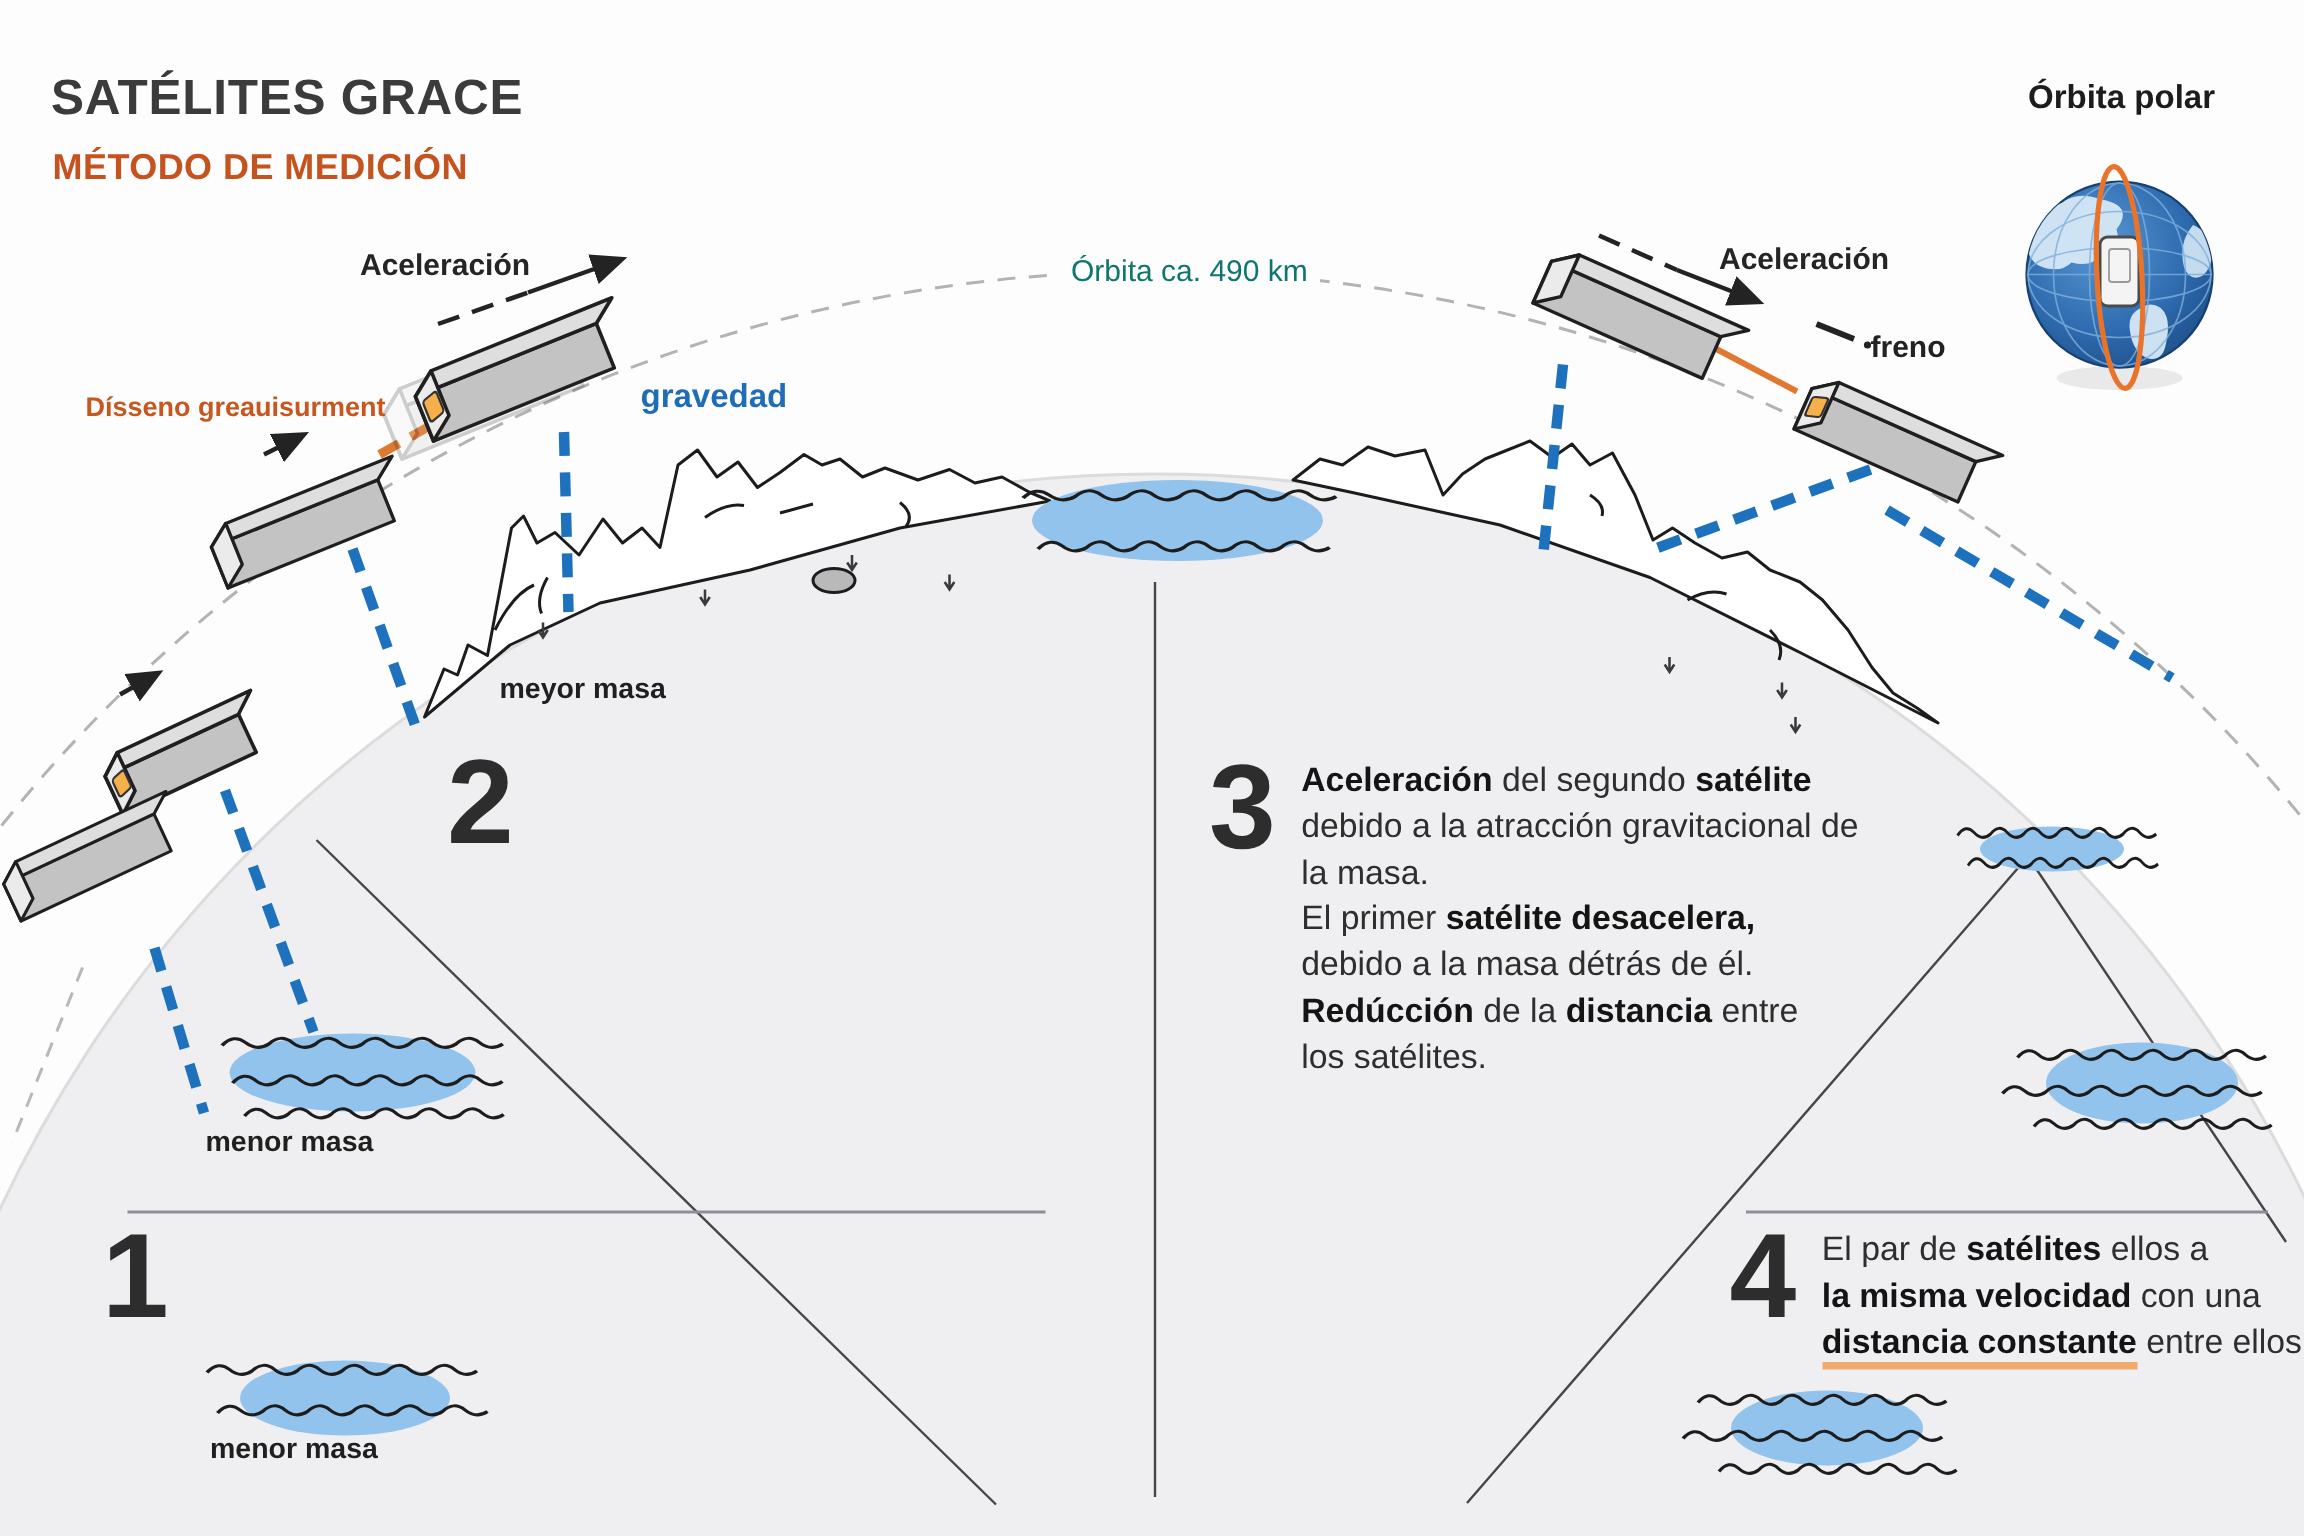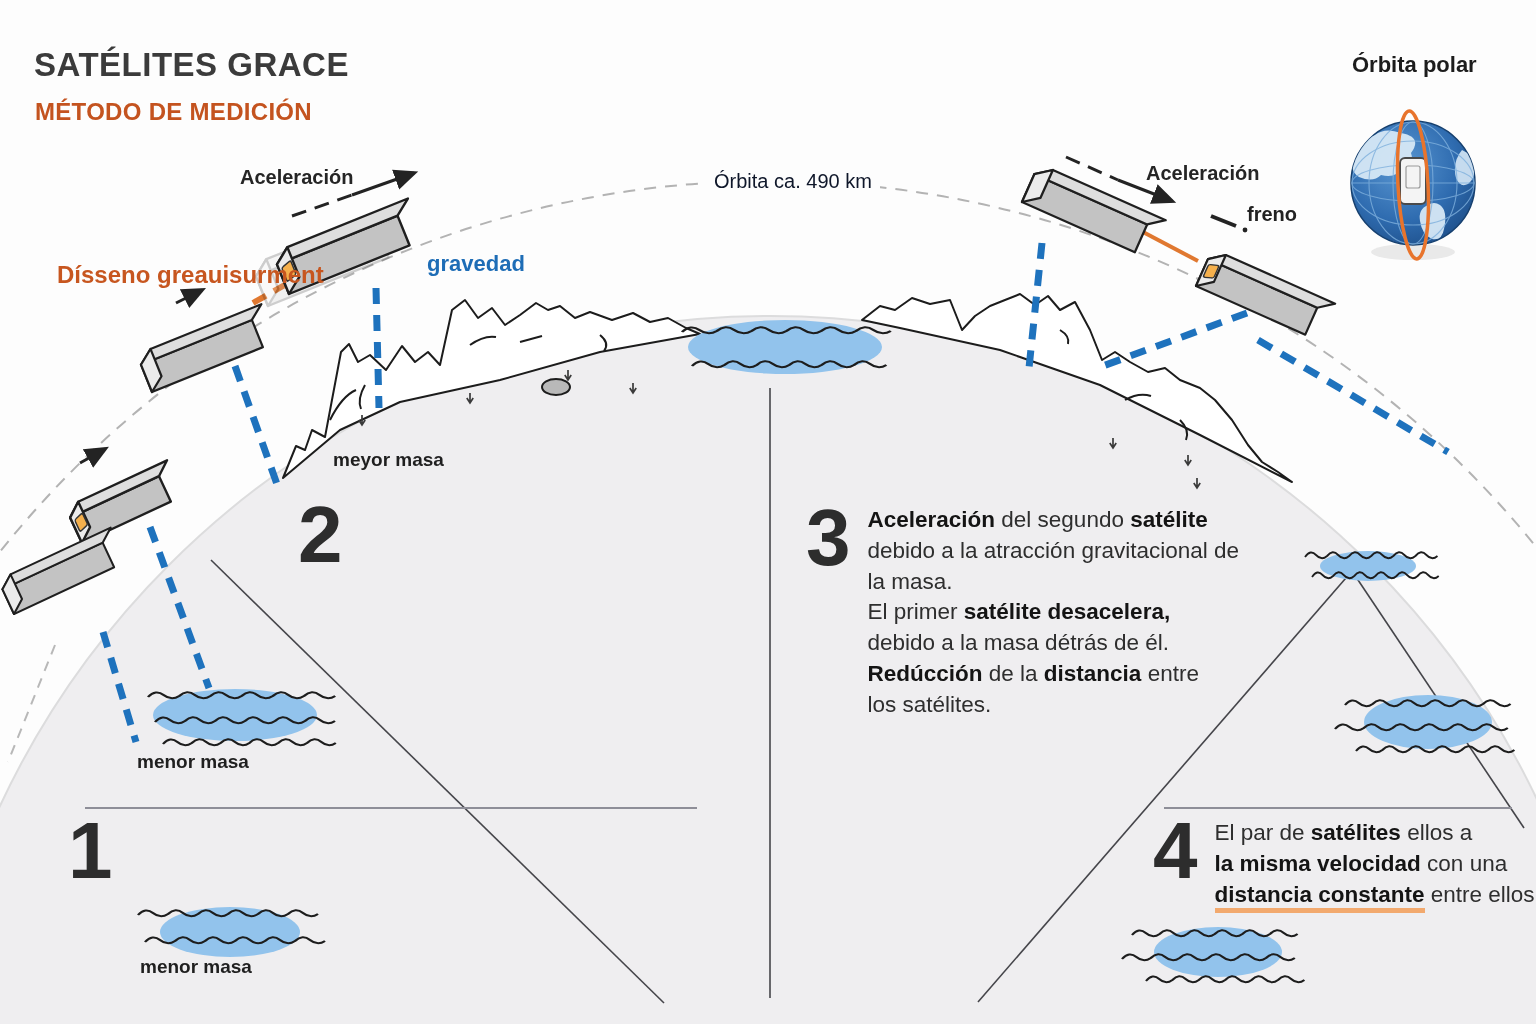--- a/index.html
+++ b/index.html
@@ -2,25 +2,25 @@
 <html><head>
 <meta charset="utf-8">
 <style>
   html,body{margin:0;padding:0;background:#fff;font-family:"Liberation Sans",sans-serif;}
   #stage{position:relative;width:1536px;height:1024px;background:#fdfdfd;overflow:hidden;}
   svg.scene{position:absolute;left:0;top:0;}
   .lbl{position:absolute;white-space:nowrap;}
   .title-main{left:34px;top:46px;font-size:33px;font-weight:800;color:#3b3b3b;letter-spacing:.5px;}
   .title-sub{left:35px;top:98px;font-size:24px;font-weight:800;color:#c4531f;letter-spacing:.3px;}
   .accel-left{left:240px;top:166px;font-size:20px;font-weight:600;color:#252525;}
-  .dist-meas{left:57px;top:261px;font-size:24px;font-weight:700;color:#c7561f;}
+  .dist-meas{left:57px;top:261px;font-size:18px;font-weight:700;color:#c7561f;}
   .gravity{left:389px;top:251px;font-size:22px;font-weight:700;color:#1e6db6;margin-left:38px;}
-  .orbit-alt{left:706px;top:170px;font-size:20px;font-weight:400;color:#0f172a;background:#fdfdfd;padding:0 8px;}
+  .orbit-alt{left:706px;top:170px;font-size:20px;font-weight:400;color:#0f766e;background:#fdfdfd;padding:0 8px;}
   .accel-right{left:1146px;top:162px;font-size:20px;font-weight:600;color:#252525;}
-  .brake{left:1247px;top:203px;font-size:20px;font-weight:700;color:#222;}
+  .brake{left:1247px;top:221px;font-size:20px;font-weight:700;color:#222;}
   .orbit-polar{left:1352px;top:52px;font-size:22px;font-weight:700;color:#1c1c1c;}
   .mass{font-size:19px;font-weight:600;color:#1f1f1f;text-align:right;}
   .mass-big{left:333px;top:449px;}
   .mass-small1{left:137px;top:751px;}
   .mass-small2{left:140px;top:956px;}
   .step{position:absolute;display:flex;gap:20px;align-items:flex-start;}
   .num{font-size:80px;font-weight:800;color:#2d2d2d;line-height:.82;letter-spacing:-3px;}
   .stext{font-size:22.5px;line-height:1.37;color:#2e2e2e;}
   .stext b{color:#141414;}
   .ul{border-bottom:5px solid #f2a96e;padding-bottom:1px;}

